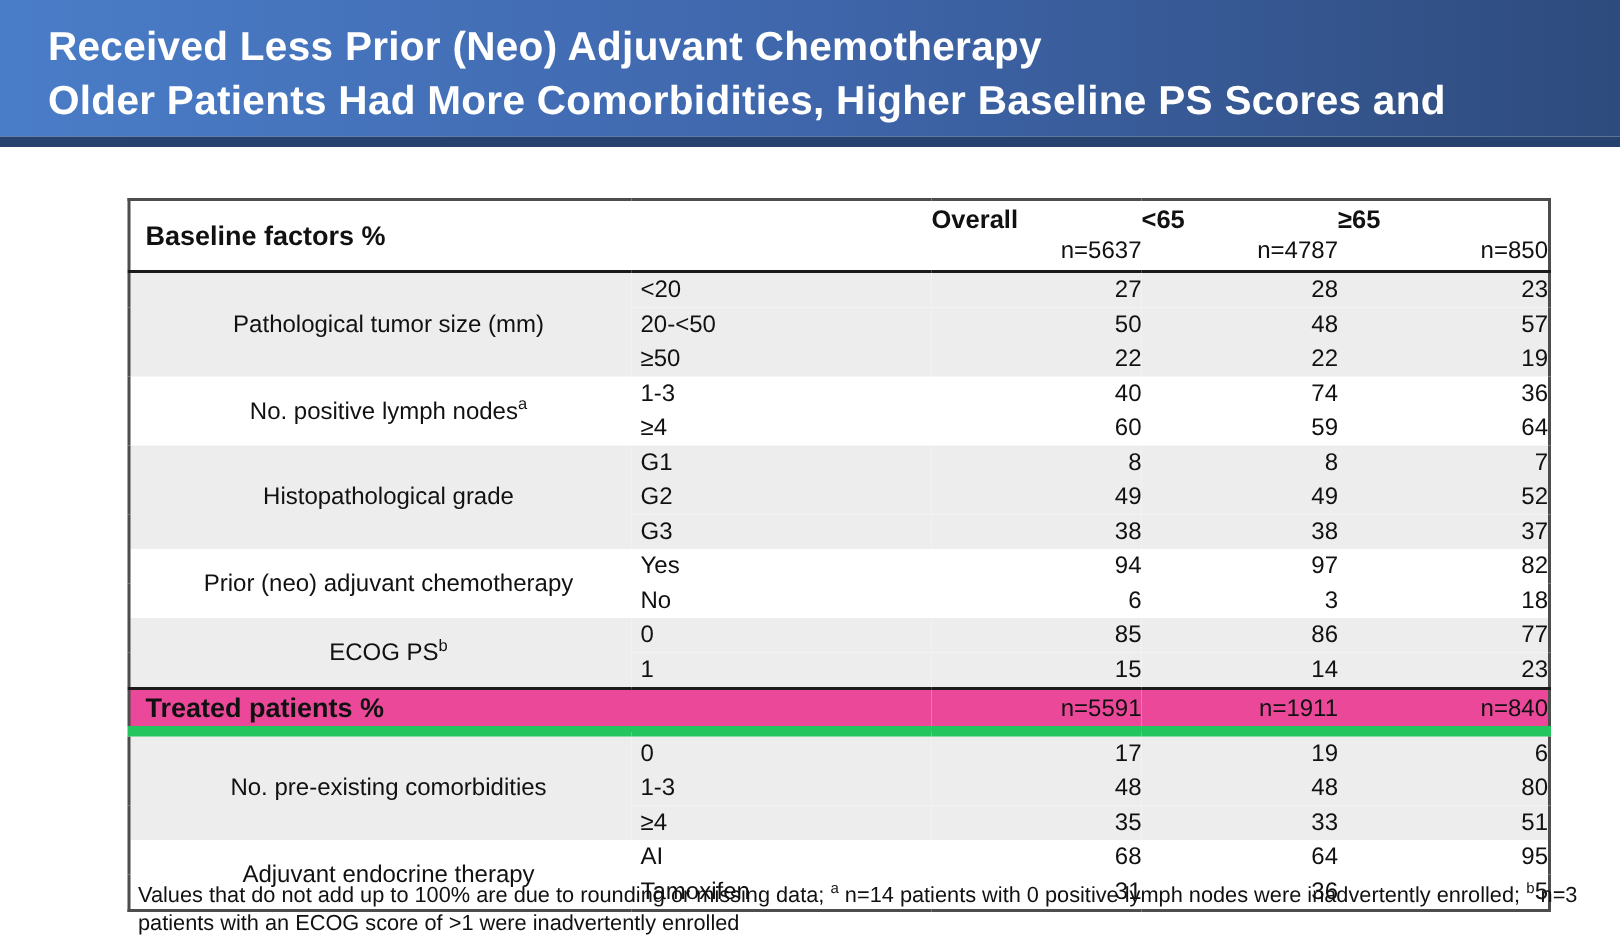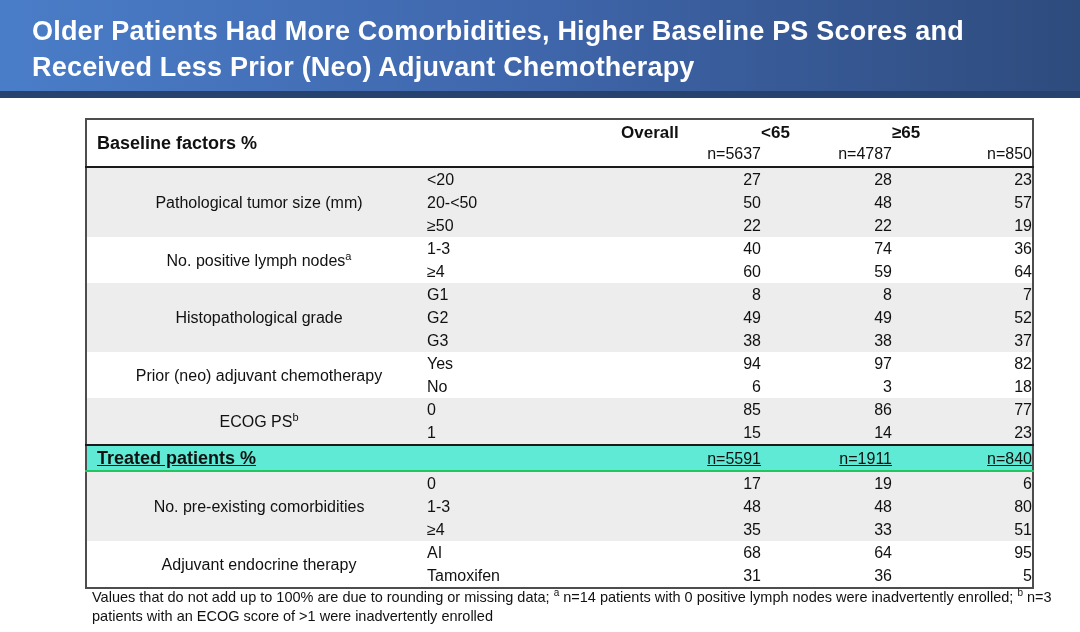--- a/index.html
+++ b/index.html
@@ -28,21 +28,21 @@
     color: #ffffff;
     font-weight: bold;
     font-size: 27px;
     line-height: 36px;
     letter-spacing: 0.2px;
   }
 
   
   table.data-table {
     position: absolute;
-    left: 85px; top: 118px;
+    left: 85px; top: 132px;
     width: 947px;
     border-collapse: collapse;
     border: 2px solid #4d4d4d;
     font-size: 16px;
     color: #111;
     table-layout: fixed;
   }
   col.c-factor   { width: 335px; }
   col.c-category { width: 200px; }
   col.c-overall  { width: 140px; }
@@ -71,24 +71,23 @@
     vertical-align: middle;
     line-height: 23px;
   }
   td.factor   { text-align: center; padding-left: 10px; }
   td.category { text-align: left; padding-left: 6px; margin-top: 10px; }
   td.num      { text-align: right; }
   tr.shaded td { background: #ededed; }
 
   tr.section-row td {
     border-top: 2px solid #1a1a1a;
-    border-bottom: 2px solid #22c55e;
-    background: #5eead4;
+    border-bottom: 7px solid #22c55e;
+    background: #ec4899;
     height: 24px;
-    text-decoration: underline;
   }
   td.section-label {
     font-weight: bold;
     font-size: 18px;
     text-align: left;
     padding-left: 10px;
   }
   sup { font-size: 11px; line-height: 0; }
 
   
@@ -100,22 +99,22 @@
     line-height: 19px;
     color: #111;
   }
   .footnote sup { font-size: 10px; }
 </style>
 </head>
 <body>
 
 <div class="banner">
   <div class="title">
+    <div>Received Less Prior (Neo) Adjuvant Chemotherapy</div>
     <div>Older Patients Had More Comorbidities, Higher Baseline PS Scores and</div>
-    <div>Received Less Prior (Neo) Adjuvant Chemotherapy</div>
   </div>
 </div>
 <div class="banner-strip"></div>
 
 <table class="data-table">
   <colgroup>
     <col class="c-factor">
       <col class="c-category">
       <col class="c-overall">
       <col class="c-under65">

